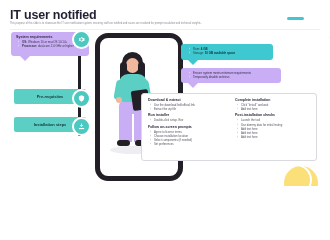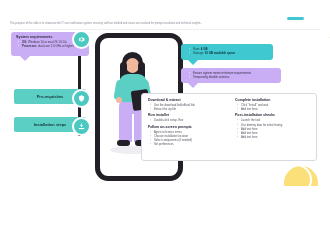--- a/index.html
+++ b/index.html
@@ -184,20 +184,21 @@
 </head>
 <body>
 
 <div class="slide">
 
   <div class="corner-arc"></div>
   <div class="corner-dash"></div>
   <div class="corner-ball"></div>
   <div class="corner-ball-ring"></div>
 
+  <div class="title">IT user notified</div>
   <div class="subtitle">This purpose of this slide is to showcase the IT user notification system, ensuring staff are notified and issues are resolved for prompt escalation and technical insights.</div>
   <div class="divider"></div>
 
   <div class="phone"></div>
   <div class="spine"></div>
 
   <div class="person">
     <div class="p-shadow"></div>
     <div class="p-hair"></div>
     <div class="p-face"></div>

